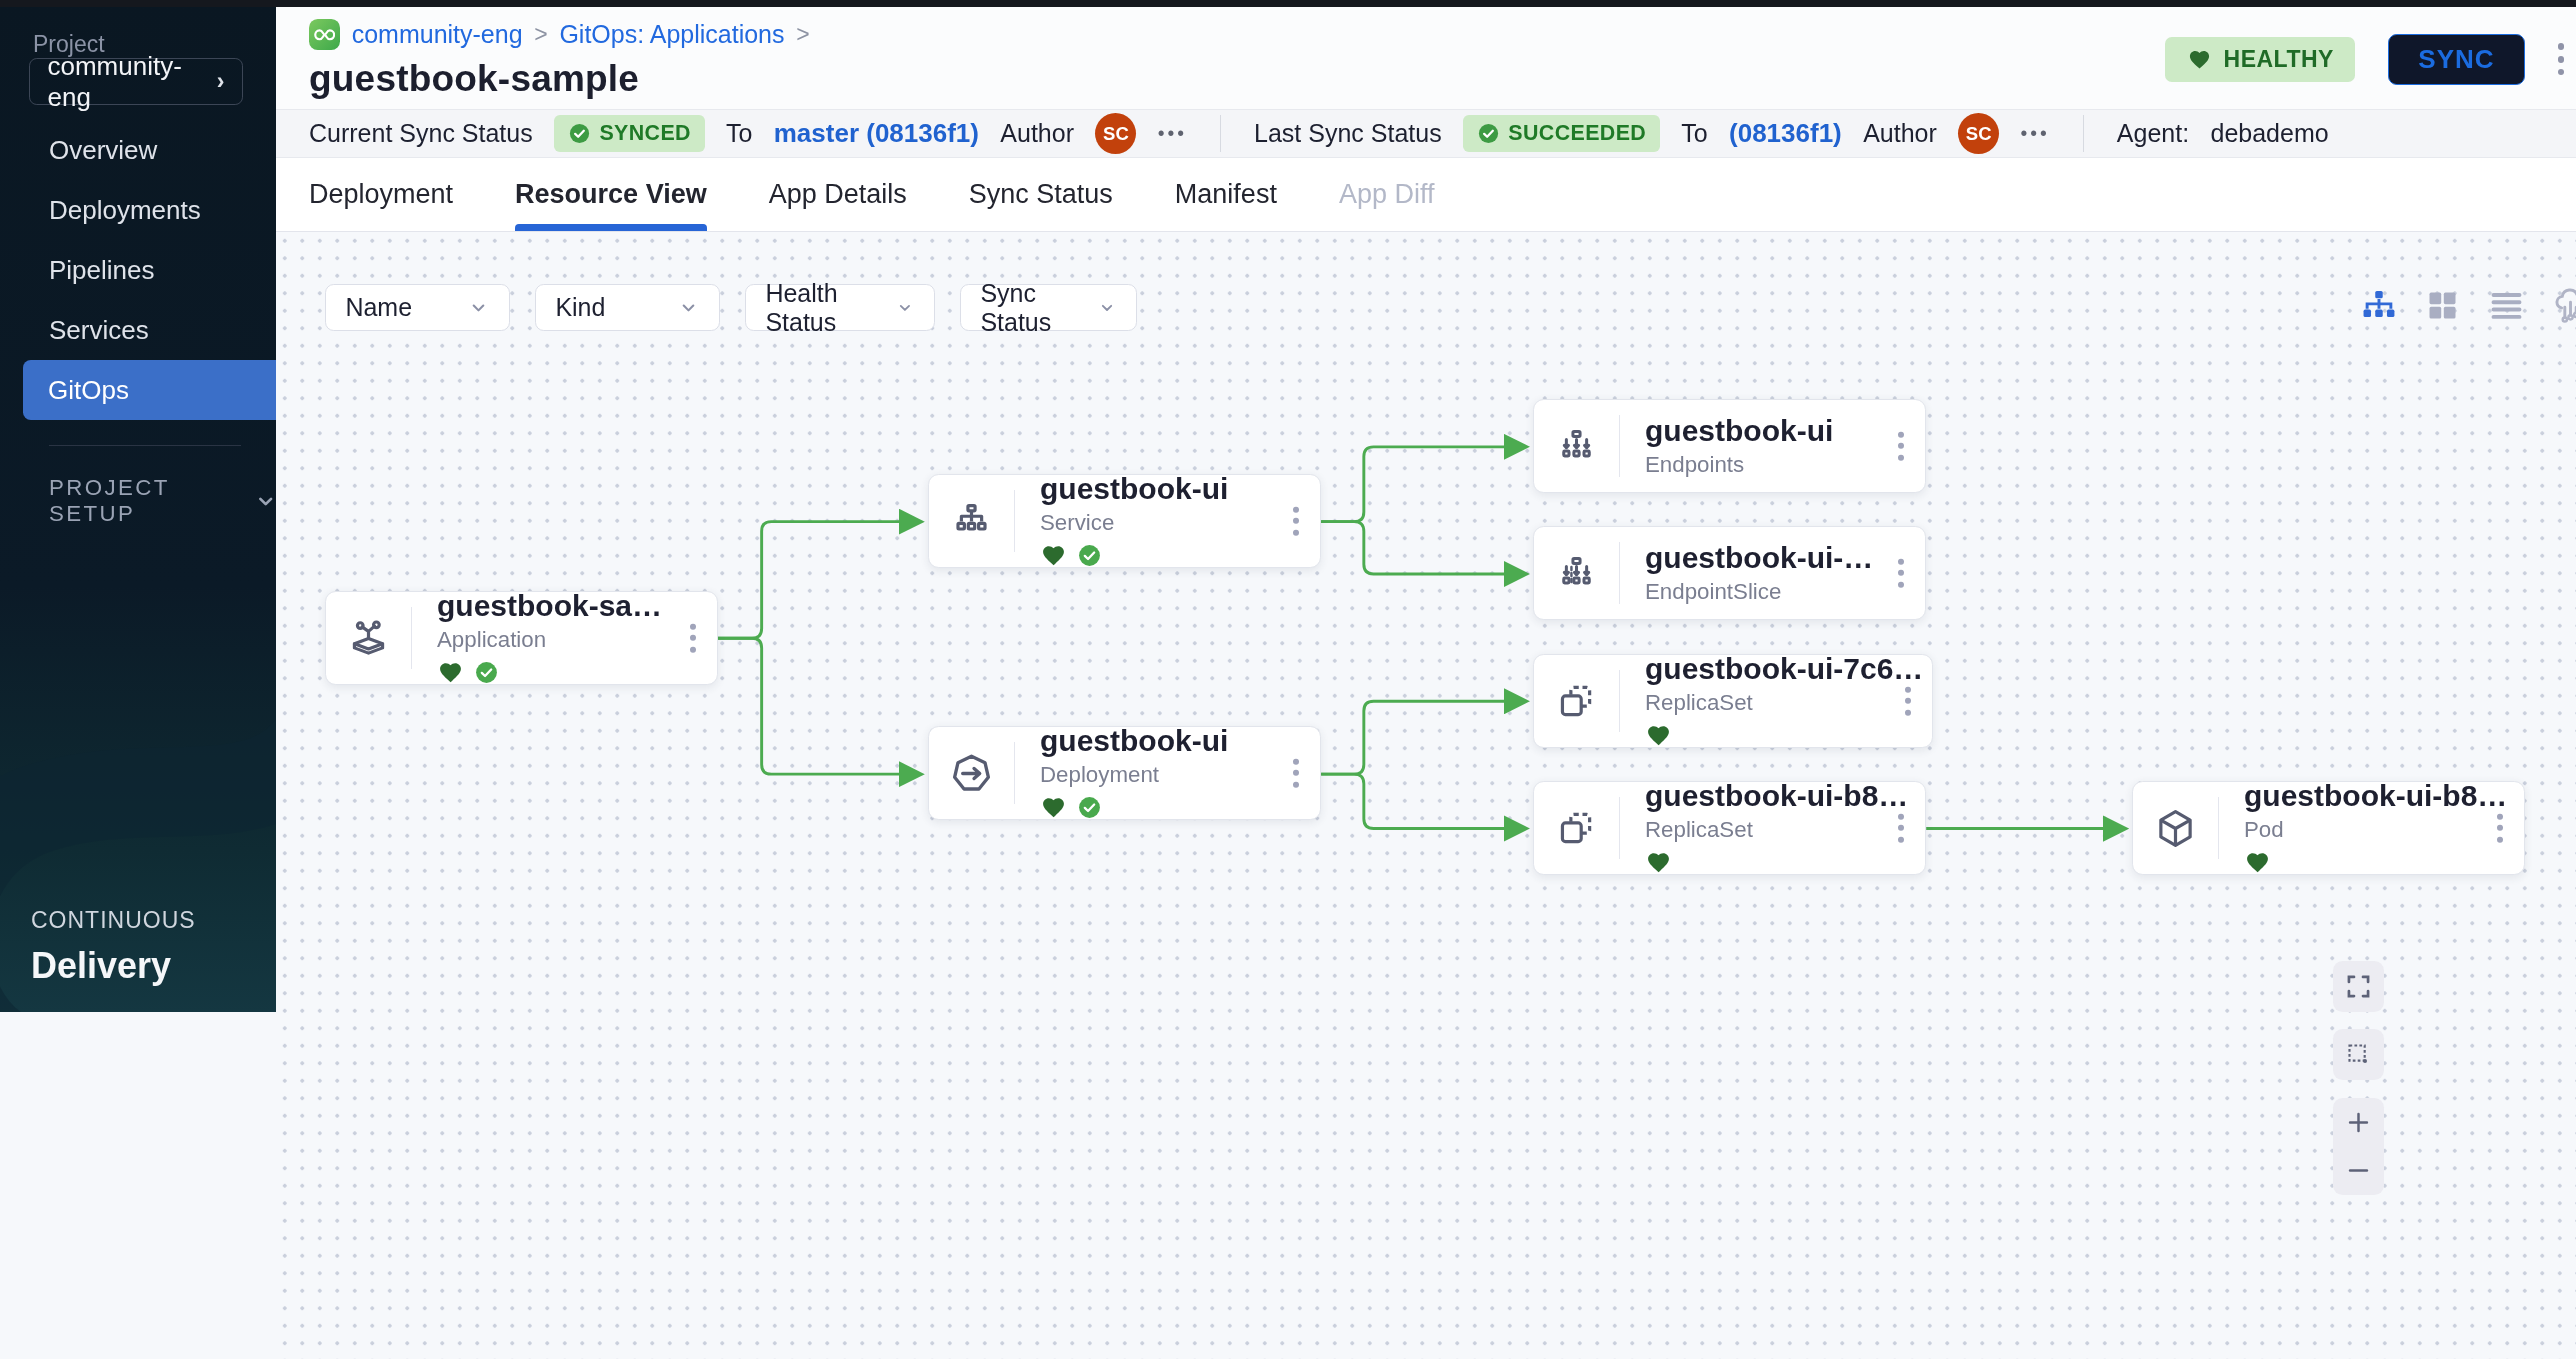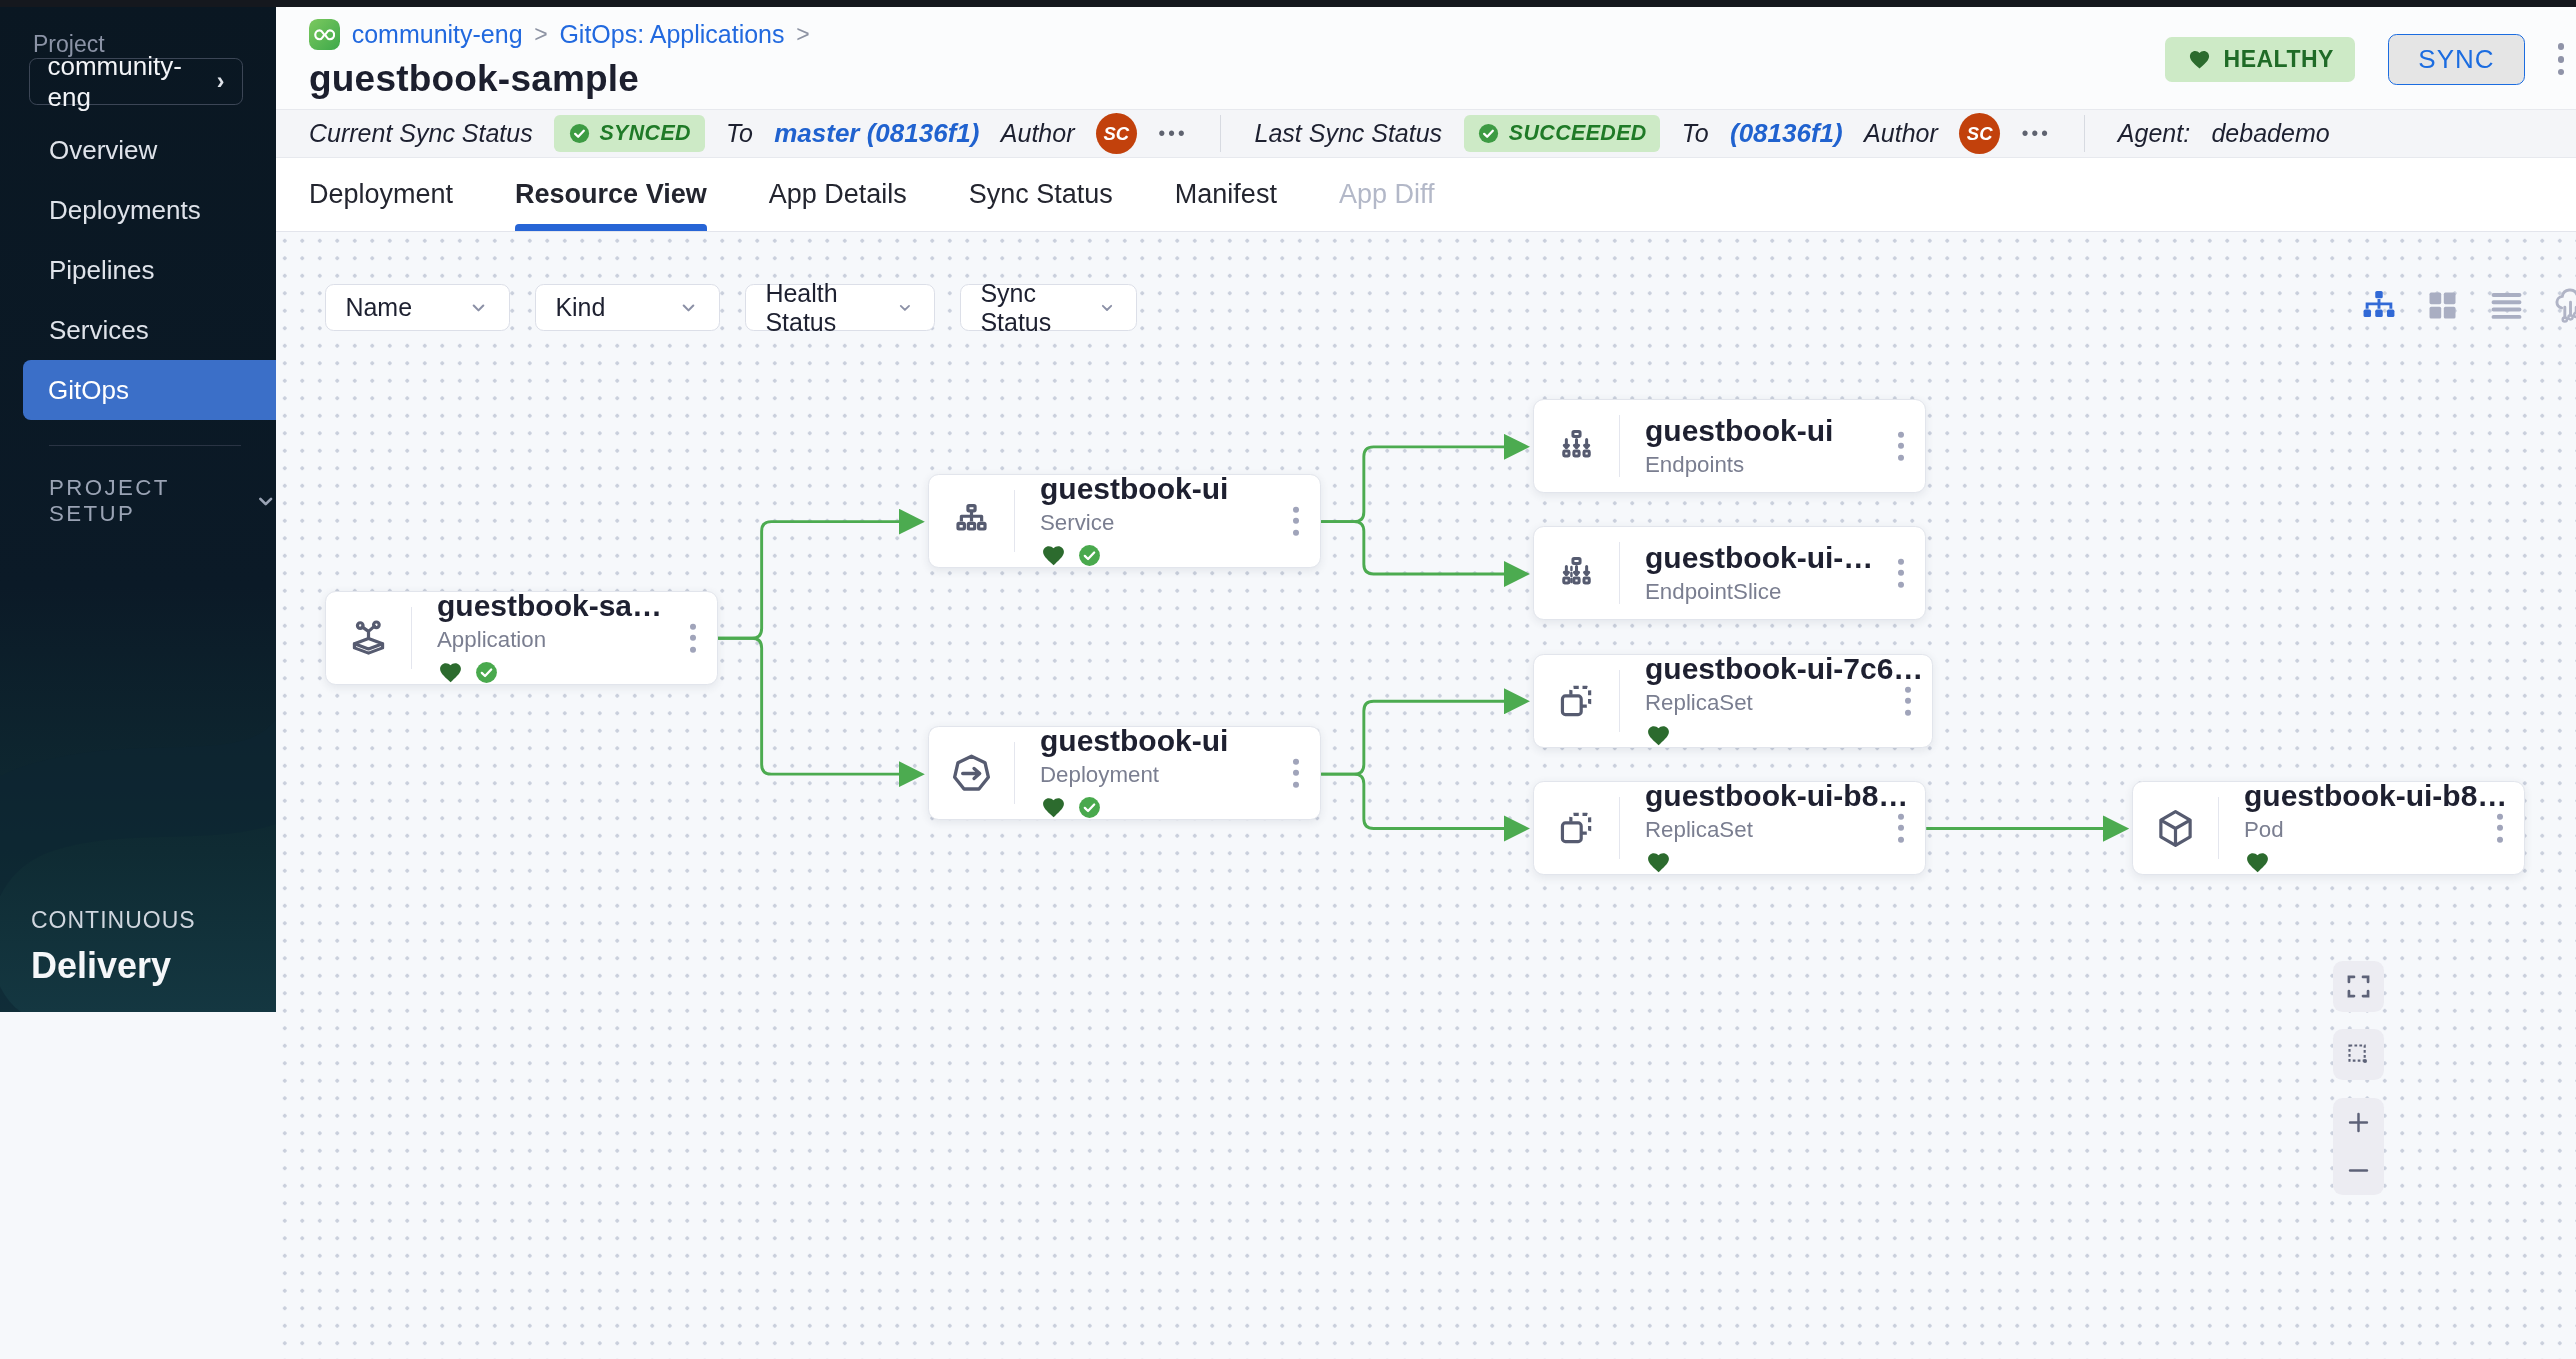--- a/index.html
+++ b/index.html
@@ -34,28 +34,28 @@
     justify-content:space-between; padding:9.7px 33px 0 33px; position:relative; }
   .crumb-row { display:flex; align-items:center; gap:11.7px; margin-bottom:7.8px; }
   .gitops-badge { width:31px; height:31px; border-radius:8.7px; background:linear-gradient(135deg,#7cc95f,#3da84a);
     display:flex; align-items:center; justify-content:center; }
   .crumb-link { color:#2169df; font-size:25px; cursor:pointer; }
   .crumb-sep { color:#8d93a3; font-size:23px; }
   .page-title { color:#1c1f2e; font-size:37px; font-weight:bold; letter-spacing:0.2px; }
   .header-actions { display:flex; align-items:center; gap:33px; }
   .health-badge { display:flex; align-items:center; gap:11.7px; background:#cdeac6; border-radius:6.8px;
     padding:8.7px 21.4px; color:#1f6b27; font-size:23px; font-weight:bold; letter-spacing:0.5px; }
-  .sync-btn { border:1.9px solid #1b6ce0; color:#1b6ce0; background:#e5e5e5; font-size:26px; font-weight:normal;
+  .sync-btn { border:1.9px solid #1b6ce0; color:#1b6ce0; background:#0f172a; font-size:26px; font-weight:bold;
     letter-spacing:1px; border-radius:8.7px; padding:8.7px 29px; cursor:pointer; font-family:inherit; }
   .hdr-kebab { display:flex; flex-direction:column; gap:5.8px; margin-right:-21.4px; cursor:pointer; }
   .hdr-kebab i { width:6.8px; height:6.8px; border-radius:50%; background:#8f93a8; }
 
   
   .status-bar { height:49px; background:#f4f5f8; border-top:1px solid #e7e9ee; border-bottom:1px solid #e7e9ee;
-    display:flex; align-items:center; padding:0 33px; gap:21.4px; white-space:nowrap;font-style:italic; }
+    display:flex; align-items:center; padding:0 33px; gap:21.4px; white-space:nowrap; }
   .sb-label { color:#1d2030; font-size:25px; }
   .pill { display:inline-flex; align-items:center; gap:8.7px; background:#cdeac6; border-radius:5.8px;
     padding:5.8px 13.6px; color:#1f7a27; font-size:21.4px; font-weight:bold; letter-spacing:0.4px; }
   .blue-link { color:#2062cf; font-size:26px; font-weight:bold; cursor:pointer; }
   .avatar { width:41px; height:41px; border-radius:50%; background:#c2410c; color:#ffffff; font-size:18.5px;
     font-weight:bold; display:flex; align-items:center; justify-content:center; }
   .dots { color:#5f6370; font-size:19.4px; letter-spacing:2.9px; cursor:pointer; }
   .vsep { width:1px; height:37px; background:#d7dae1; margin:0 11.7px; }
 
   

